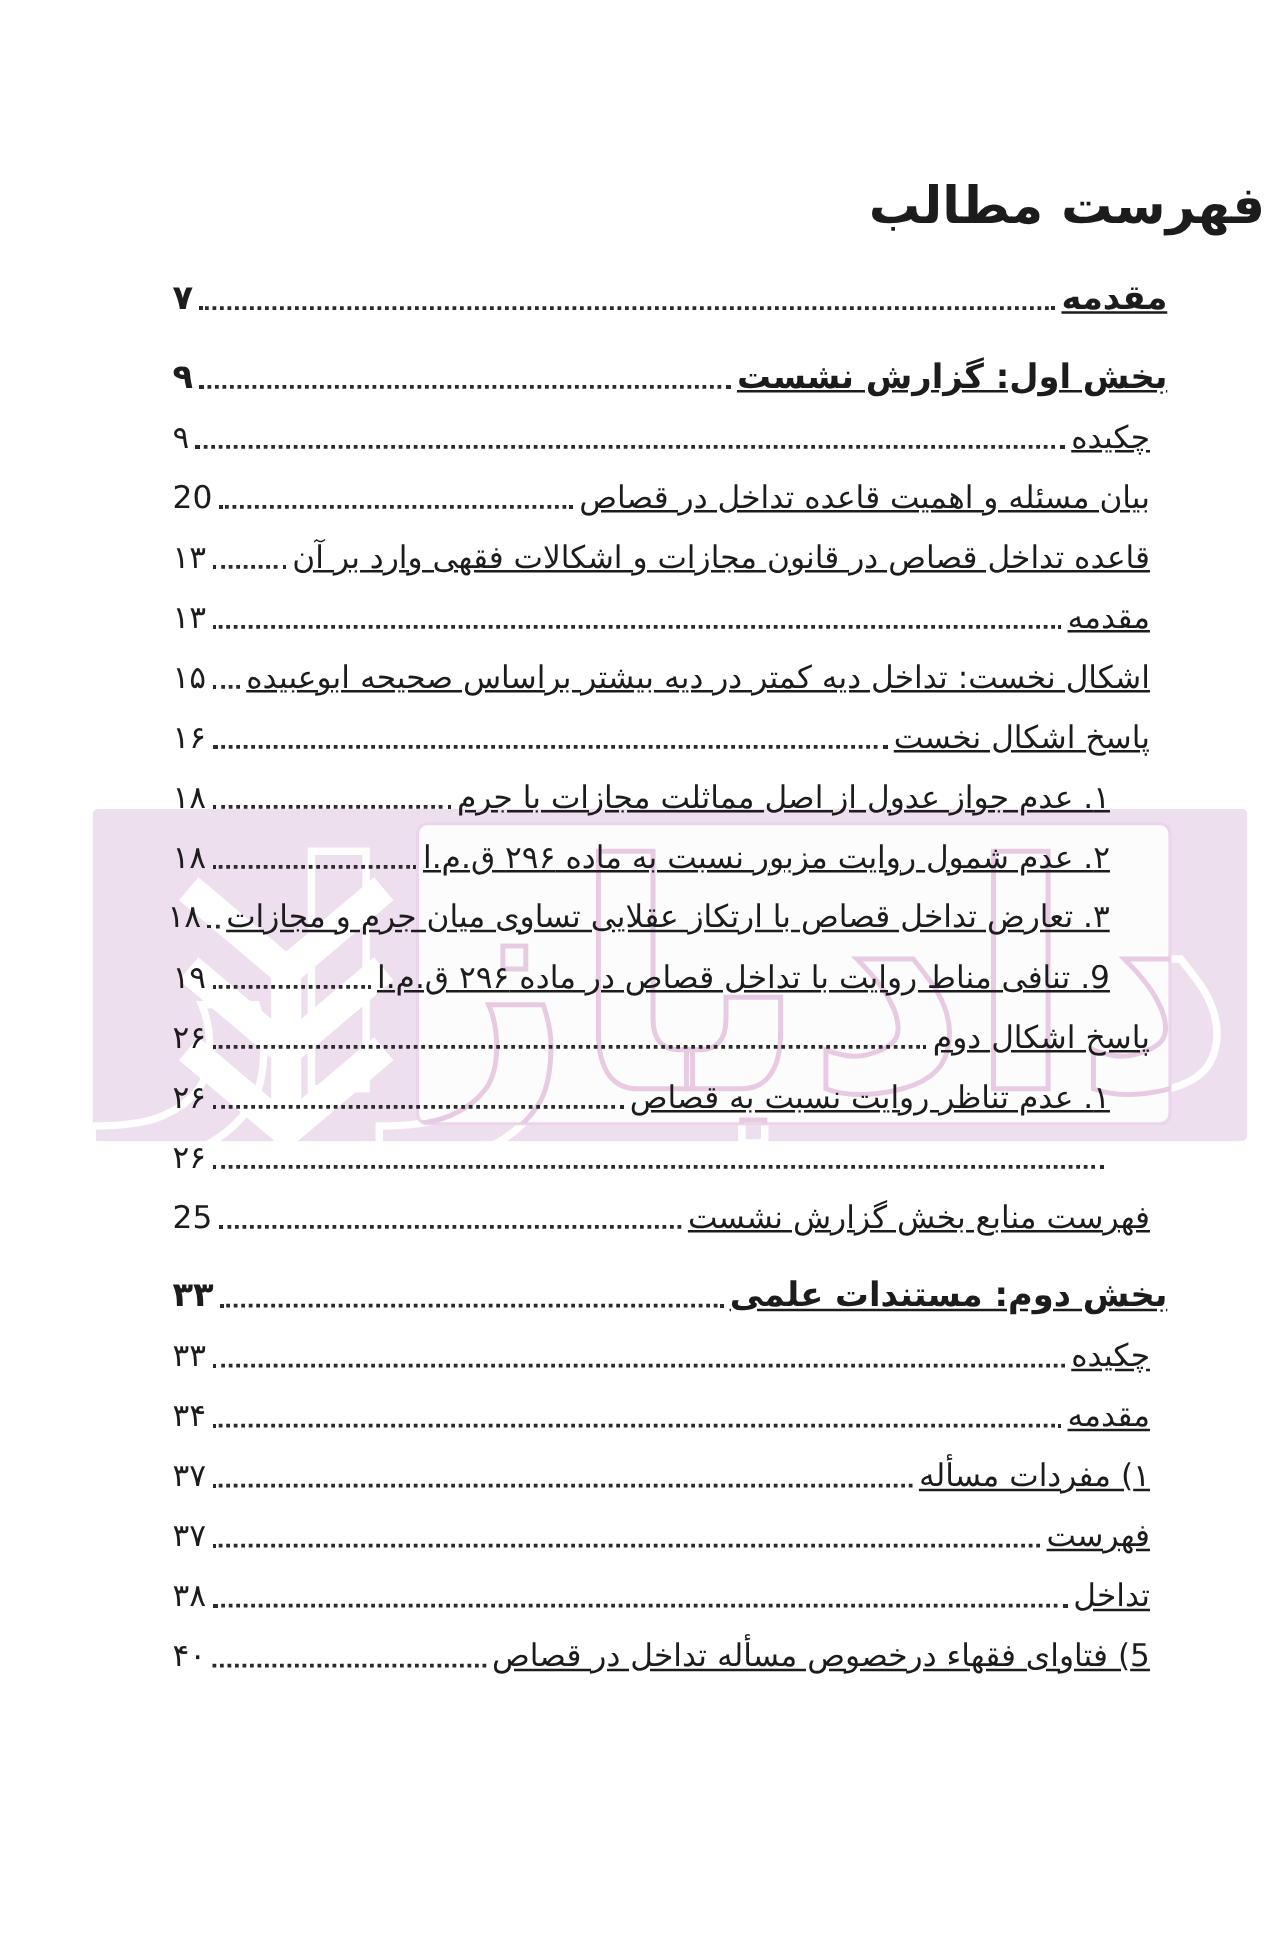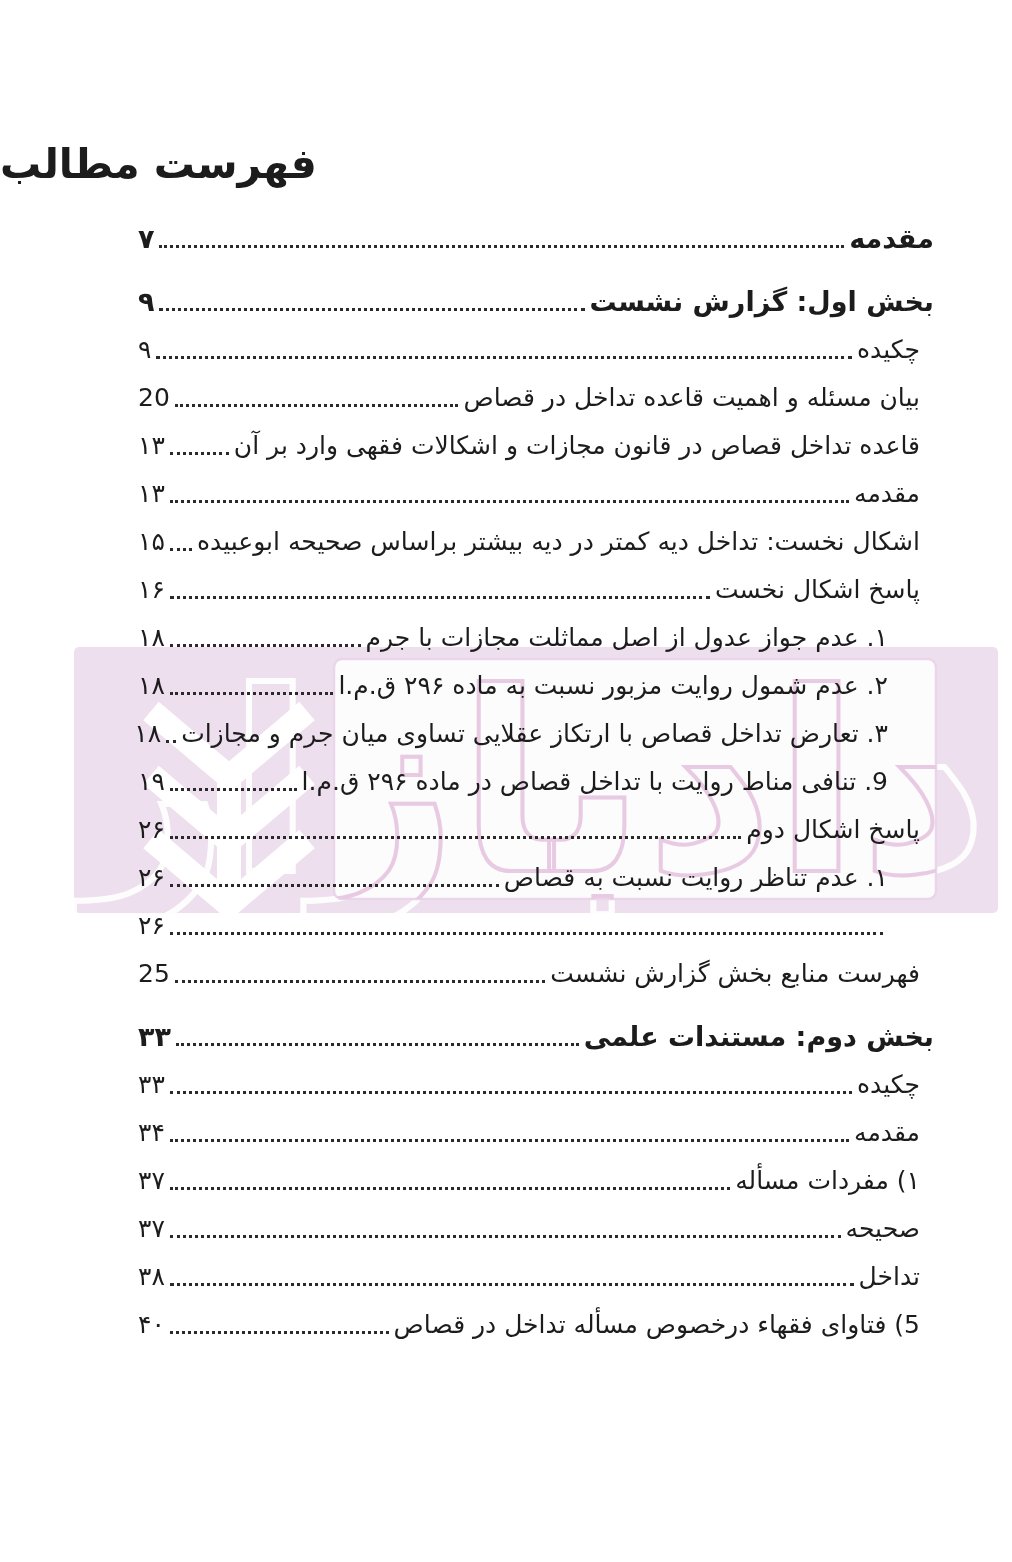--- a/index.html
+++ b/index.html
@@ -27,21 +27,21 @@
     z-index: 0;
   }
   .watermark-band svg { display: block; }
 
   
   .page-title {
     position: absolute;
     top: 140px;
     left: 0;
     width: 100%;
-    text-align: left;
+    text-align: right;
     font-size: 41px;
     font-weight: 700;
     z-index: 1;
   }
 
   
   .toc {
     position: absolute;
     top: 214px;
     right: 78px;
@@ -60,20 +60,21 @@
   .toc-row.bold {
     font-weight: 700;
     font-size: 27px;
   }
   .toc-row.section { margin-top: 15px; }
   .toc-row.lvl1 { padding-right: 14px; }
   .toc-row.lvl2 { padding-right: 46px; }
   .toc-label {
     white-space: nowrap;
     flex: 0 1 auto;
+    text-decoration: underline;
   }
   .toc-dots {
     flex: 1 1 auto;
     min-width: 10px;
     height: 0;
     border-bottom: 3px dotted #2a2a2a;
     margin: 0 5px;
     align-self: center;
     transform: translateY(8px);
   }
@@ -210,21 +211,21 @@
       <span class="toc-label">مقدمه</span>
       <span class="toc-dots"></span>
       <span class="toc-page">۳۴</span>
     </div>
     <div class="toc-row lvl1">
       <span class="toc-label">۱) مفردات مسأله</span>
       <span class="toc-dots"></span>
       <span class="toc-page">۳۷</span>
     </div>
     <div class="toc-row lvl1">
-      <span class="toc-label">صحیحه</span>
+      <span class="toc-label">فهرست</span>
       <span class="toc-dots"></span>
       <span class="toc-page">۳۷</span>
     </div>
     <div class="toc-row lvl1">
       <span class="toc-label">تداخل</span>
       <span class="toc-dots"></span>
       <span class="toc-page">۳۸</span>
     </div>
     <div class="toc-row lvl1">
       <span class="toc-label">5) فتاوای فقهاء درخصوص مسأله تداخل در قصاص</span>

